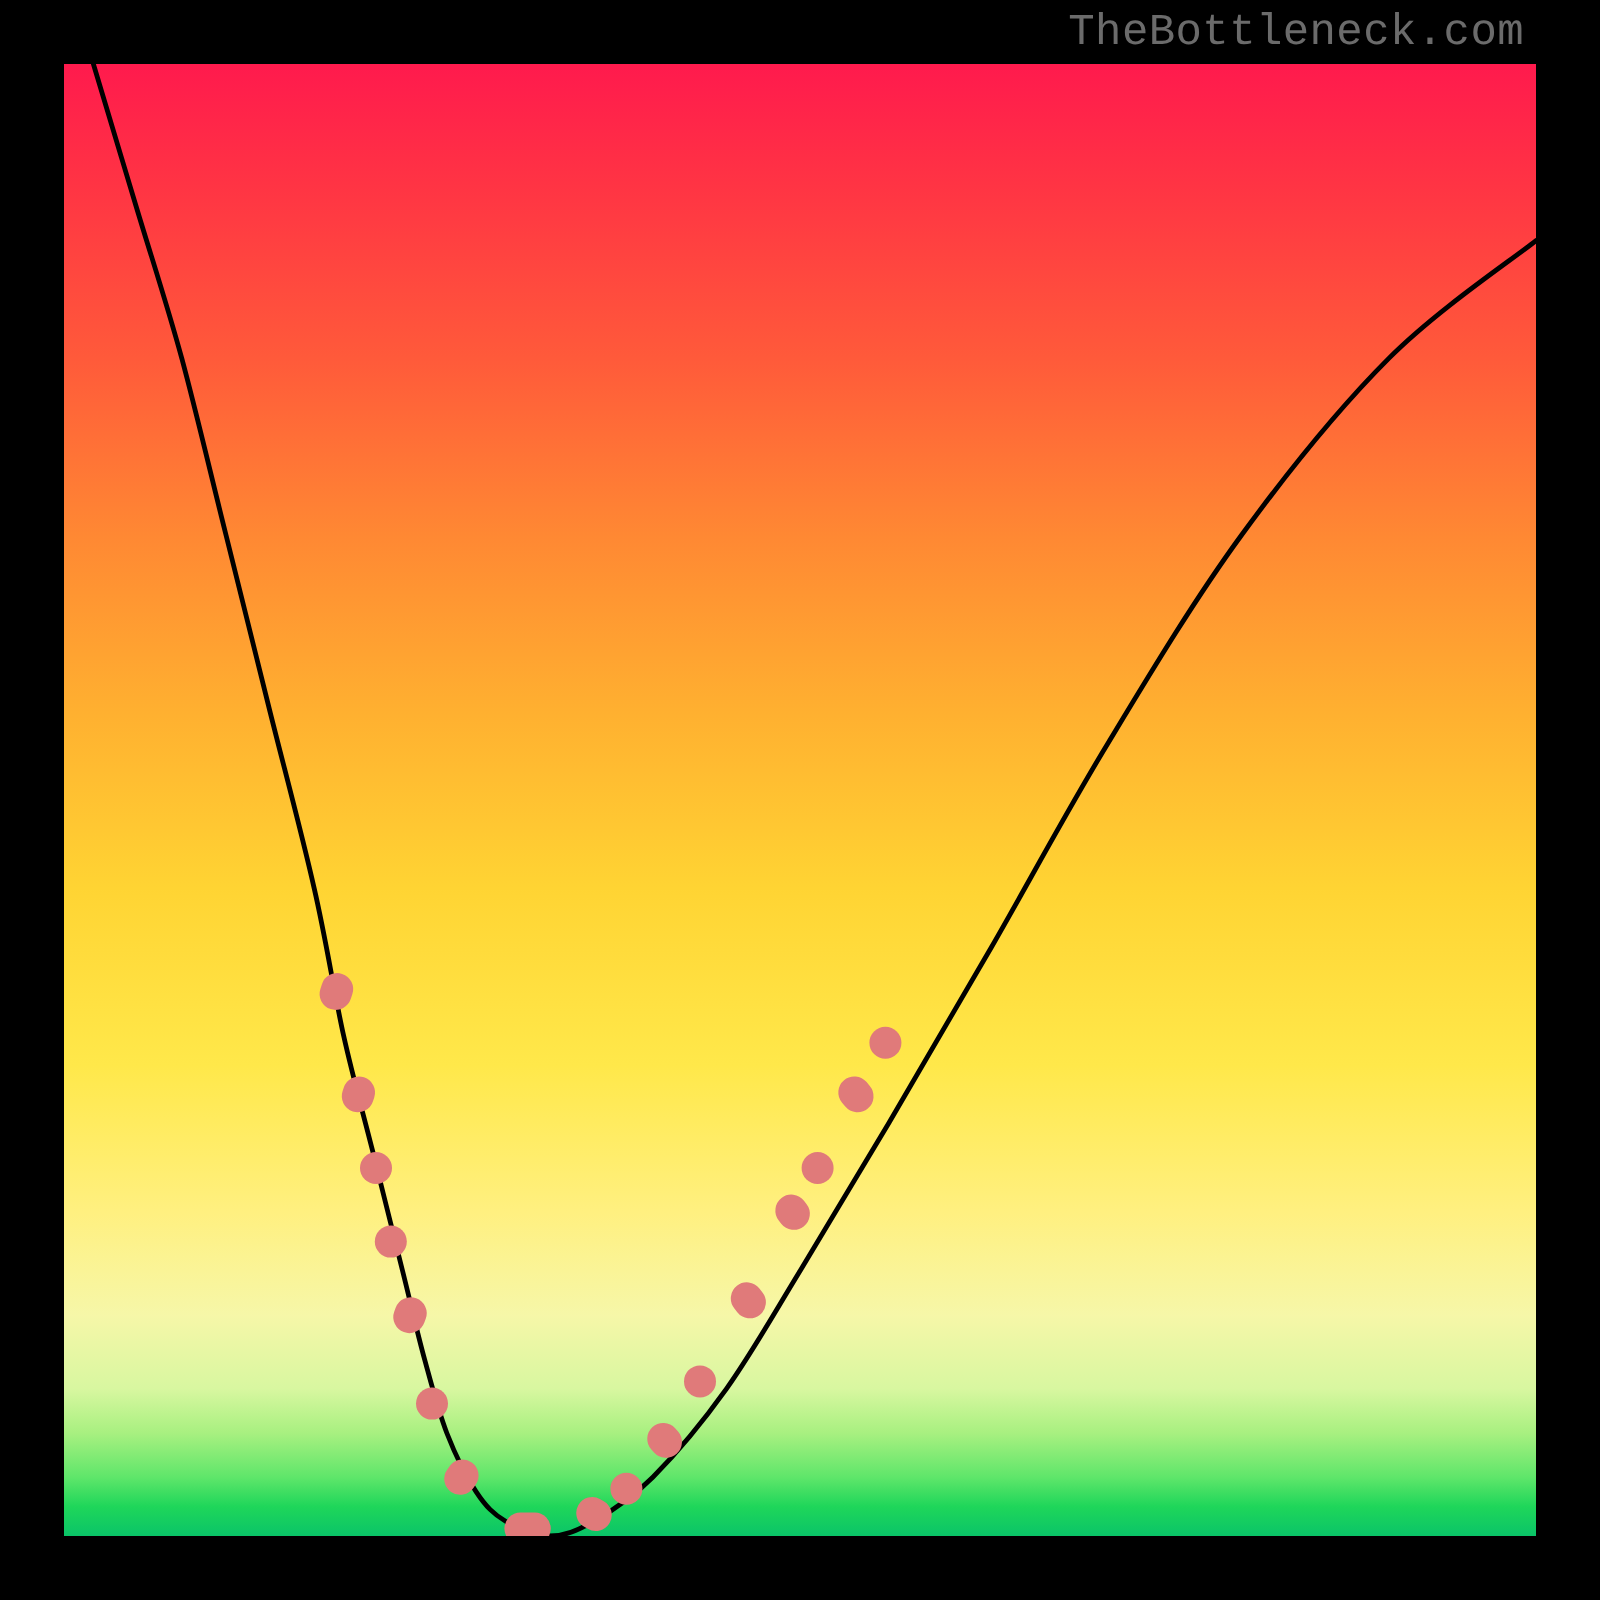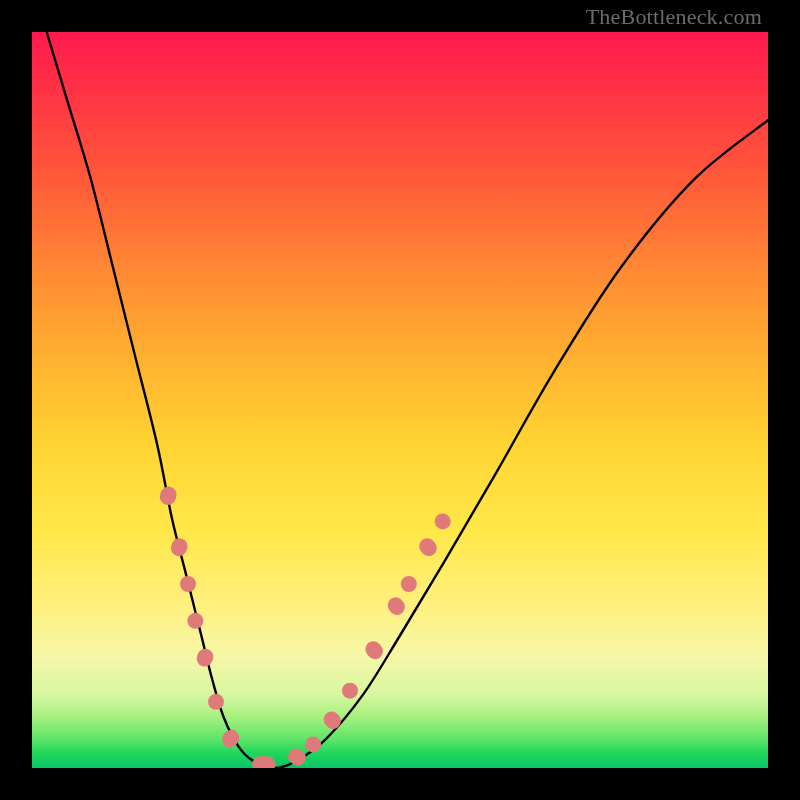--- a/index.html
+++ b/index.html
@@ -35,21 +35,21 @@
       #fff080 78%,
       #f6f7a8 85%,
       #d8f7a0 90%,
       #a8f080 93%,
       #5fe66a 96%,
       #1fd65a 98%,
       #0ac468 100%);
   }
   .watermark {
     position: absolute;
-    font-family: Liberation Serif, serif;
+    font-family: Liberation Mono, monospace;
     font-size: 22px;
     font-weight: 400;
     color: #6b6b6b;
     letter-spacing: 0.2px;
     margin-left: 16px;
   }
   svg.overlay {
     position: absolute;
     left: 0;
     top: 0;

